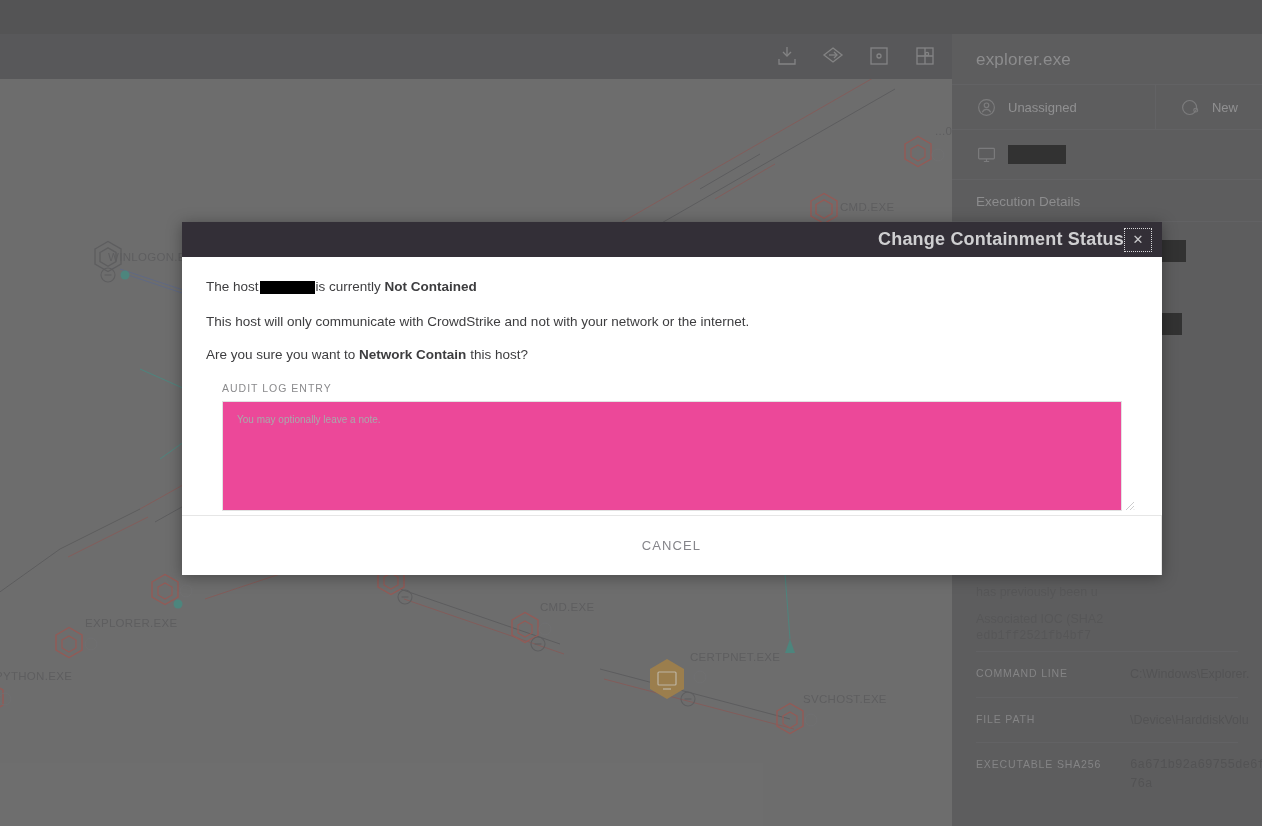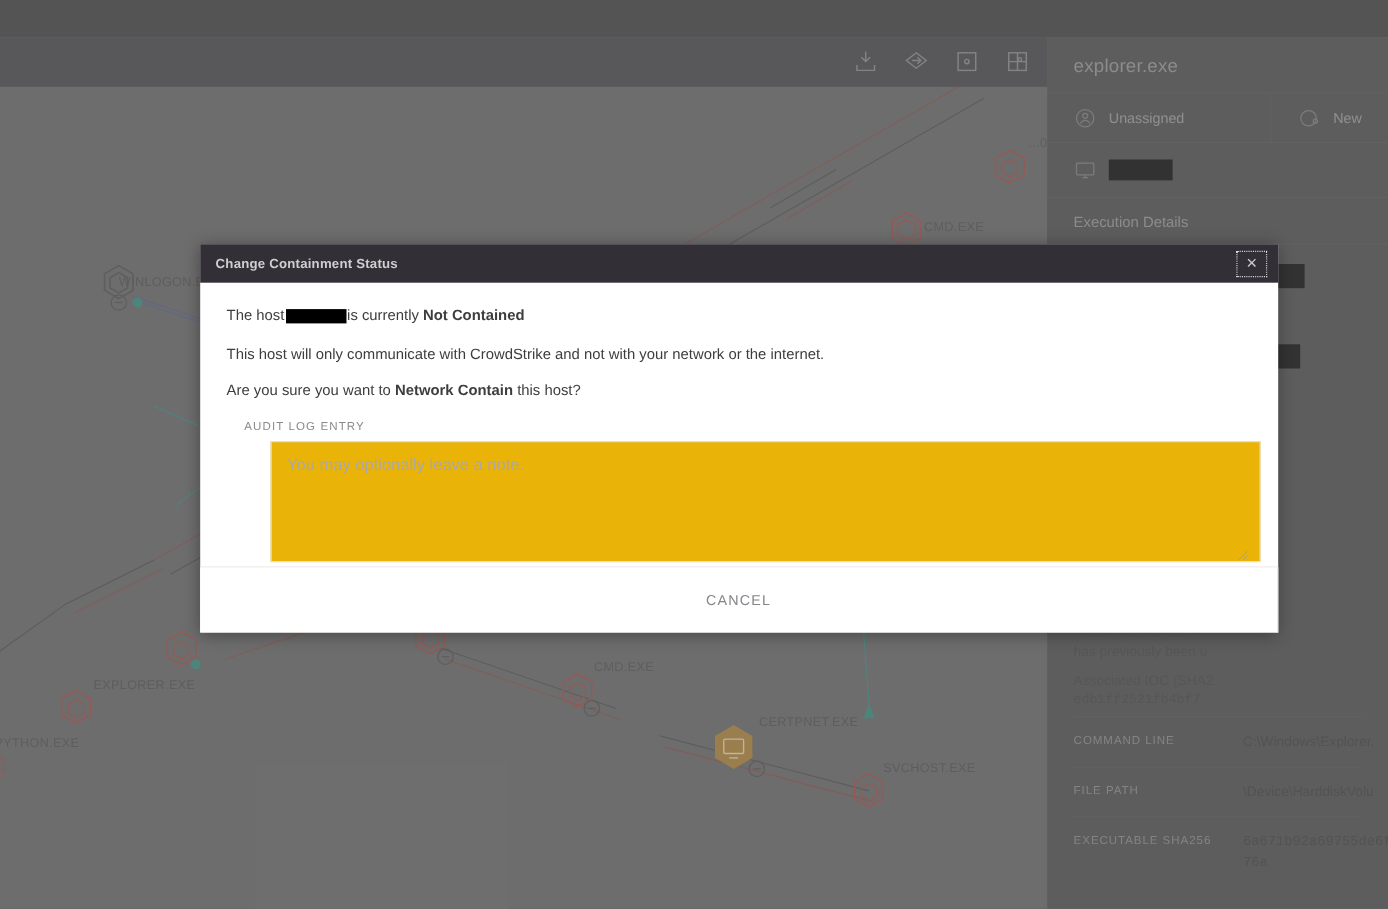--- a/index.html
+++ b/index.html
@@ -104,44 +104,45 @@
   .modal {
     position: absolute; left: 182px; top: 222px; width: 980px; height: 353px;
     background: #fff; box-shadow: 0 2px 14px rgba(0,0,0,.35);
     display: flex; flex-direction: column;
   }
   .modal-head {
     height: 35px; background: #332f37; display: flex; align-items: center;
     padding: 0 10px 0 14px; flex: none;
   }
   .modal-title {
-    font-size: 12px; color: #cfcfd1; font-weight: bold; letter-spacing: .2px;
+    font-size: 18px; color: #cfcfd1; font-weight: bold; letter-spacing: .2px;
     flex: 1 1 auto;
+    text-align: right;
   }
   .modal-close {
     width: 28px; height: 24px; border: 1px dotted #d8d8da;
     display: flex; align-items: center; justify-content: center;
     color: #c9c9cb; font-size: 13px; background: none; cursor: pointer;
     padding: 0;
   }
   .modal-body { flex: 1 1 auto; padding: 22px 24px 0; }
   .m-line { font-size: 13.5px; color: #3d3d3f; margin-bottom: 20px; }
   .m-line b { font-weight: bold; }
   .m-line .redact { height: 13px; width: 55px; margin: 0 1px; }
   .m-line.last { margin-bottom: 18px; }
   .field-label {
     font-size: 10.5px; letter-spacing: 1px; color: #8a8a8c;
     margin: 0 0 7px 16px;
   }
   .audit-wrap { margin-left: 16px; position: relative; }
   textarea.audit {
-    width: 900px; height: 110px; background: #eab308;
+    width: 900px; height: 110px; background: #ec4899;
     border: 1px solid #e2e2e2; resize: none; outline: none;
-    font-family: "Liberation Sans", sans-serif; font-size: 15px;
-    color: #3d3d3f; padding: 12px 14px; display: block; margin-left: 24px;
+    font-family: "Liberation Sans", sans-serif; font-size: 10px;
+    color: #3d3d3f; padding: 12px 14px; display: block;
   }
   textarea.audit::placeholder { color: #a9a9ab; }
   .grip {
     position: absolute; right: 3px; bottom: 4px; width: 10px; height: 10px;
     pointer-events: none; opacity: .5;
   }
   .modal-foot { display: flex; height: 60px; border-top: 1px solid #e6e6e6; flex: none; }
   .foot-btn {
     flex: 1 1 50%; display: flex; align-items: center; justify-content: center;
     font-size: 13px; letter-spacing: 1.1px; background: #fff;

